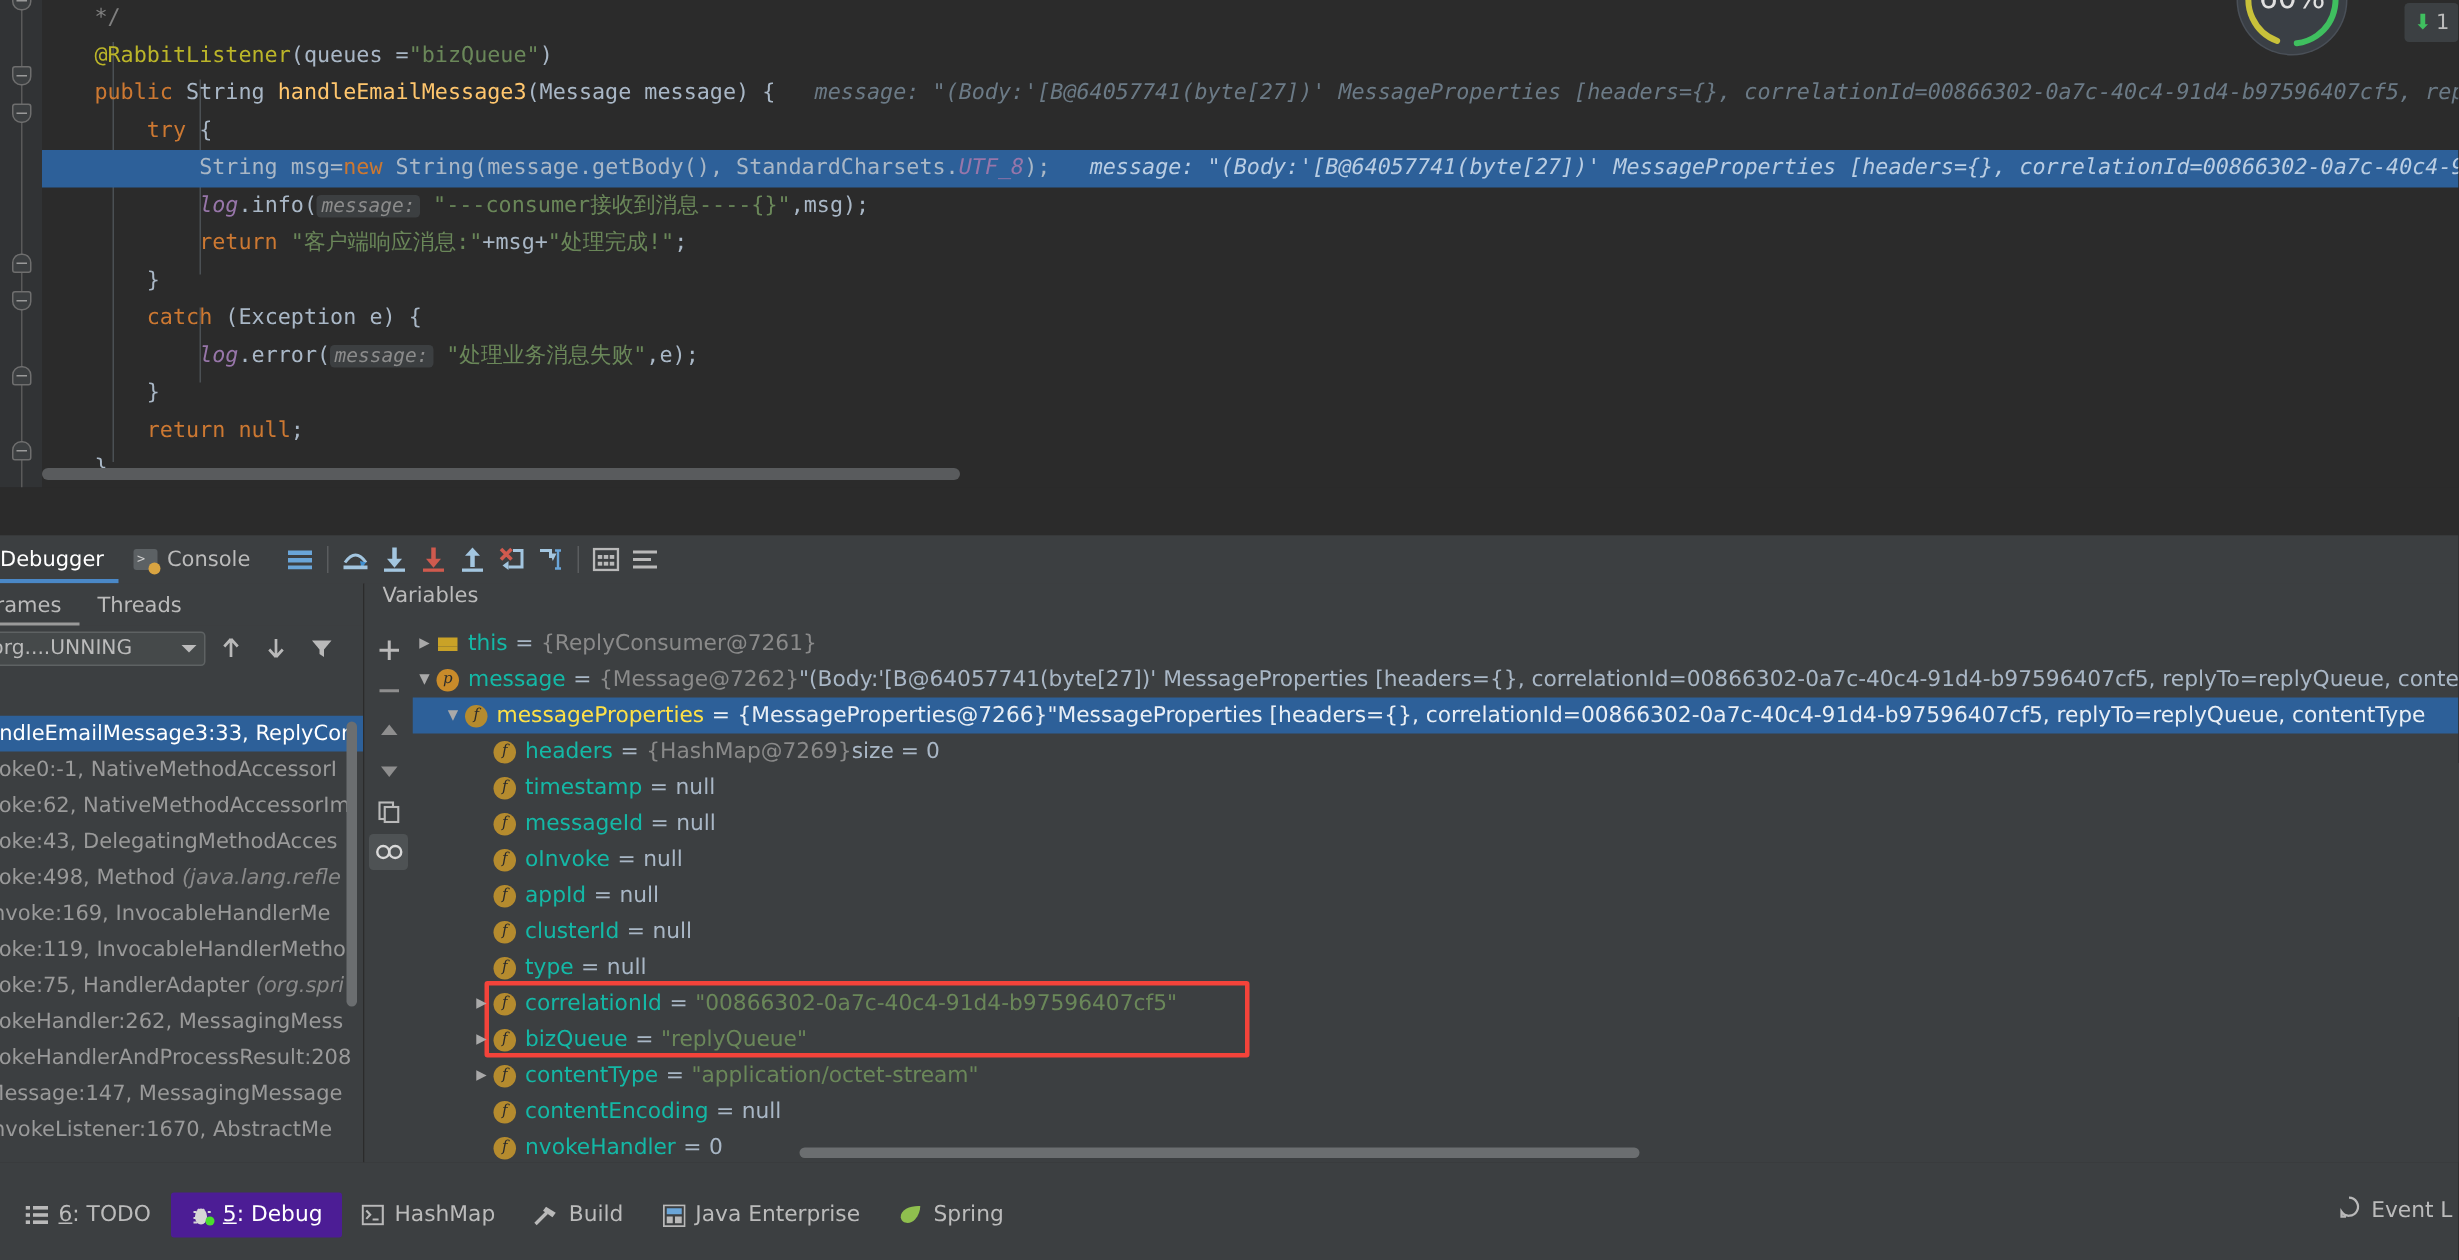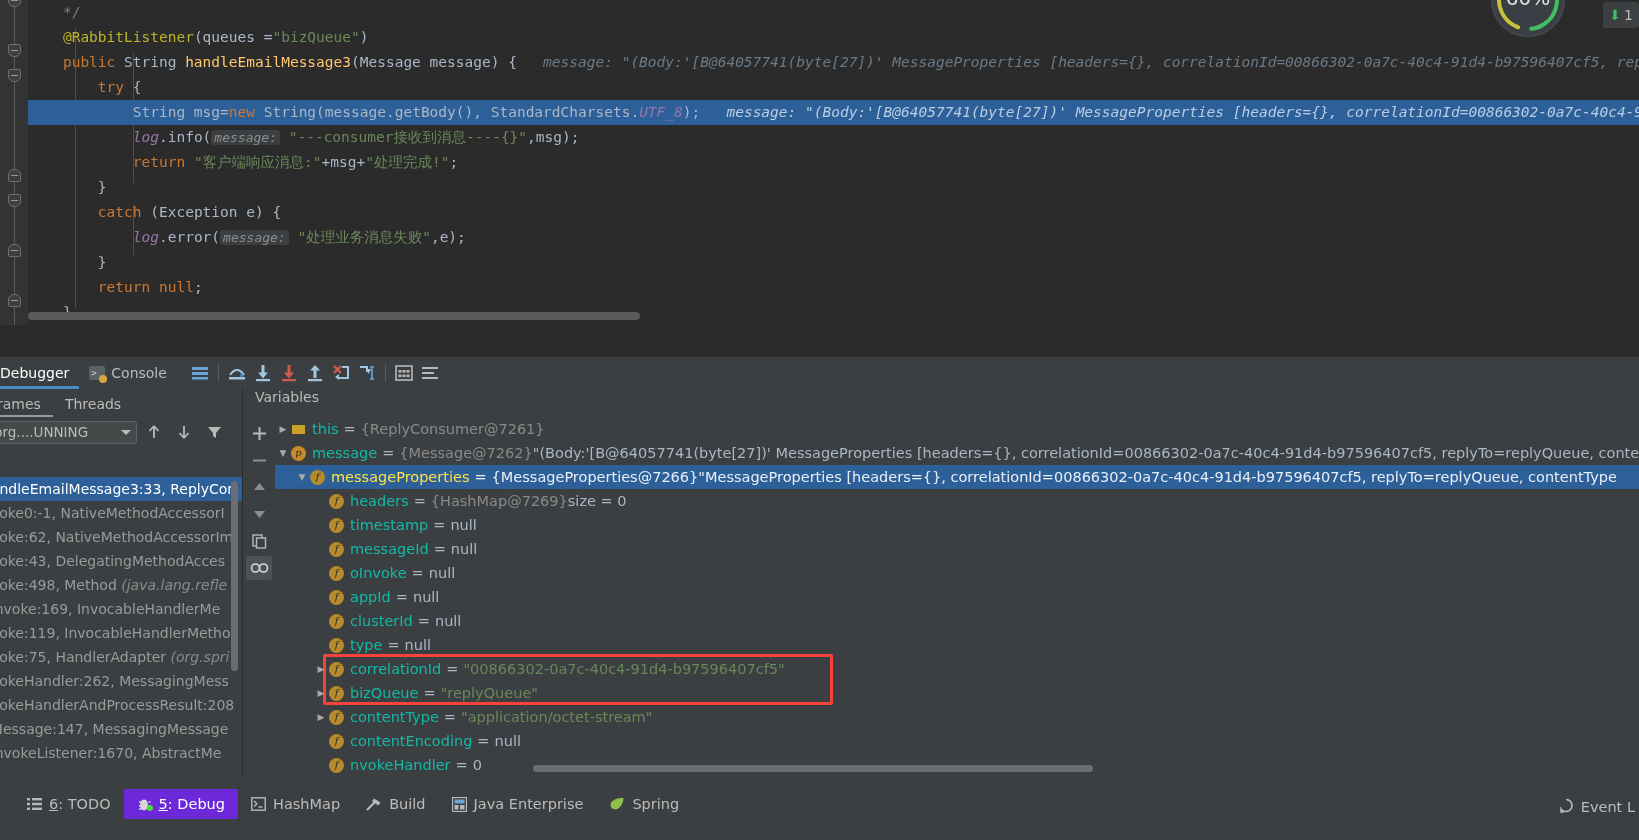--- a/index.html
+++ b/index.html
@@ -242,27 +242,27 @@
     background: #6b6e70; border-radius: 4px;
   }
 
   
   #statusbar {
     position: absolute; left: 0; top: 775px; width: 1639px; height: 65px;
     background: #3c3f41;
   }
   .sb-inner {
     position: absolute; left: 0; top: 14px; width: 1639px; height: 36px;
-    display: flex; align-items: flex-start; padding-left: 14px; gap: 0;
+    display: flex; align-items: flex-end; padding-left: 4px; gap: 0;
   }
   .sb-item {
     display: flex; align-items: center; gap: 7px; height: 30px;
     padding: 0 13px; color: #bbbbbb; font-size: 14.5px; border-radius: 2px;
   }
-  .sb-item.active { background: #6d28d9; color: #ffffff; }
+  .sb-item.active { background: #4c1d95; color: #ffffff; }
   .sb-item u { text-decoration: underline; }
   .sb-right {
     position: absolute; right: 0; top: 14px; height: 36px;
     display: flex; align-items: center; gap: 7px; padding-right: 4px;
     color: #bbbbbb; font-size: 14.5px;
   }
   .greendot {
     width: 6px; height: 6px; border-radius: 50%; background: #4ade2e;
     position: absolute; right: -1px; bottom: 1px;
   }

